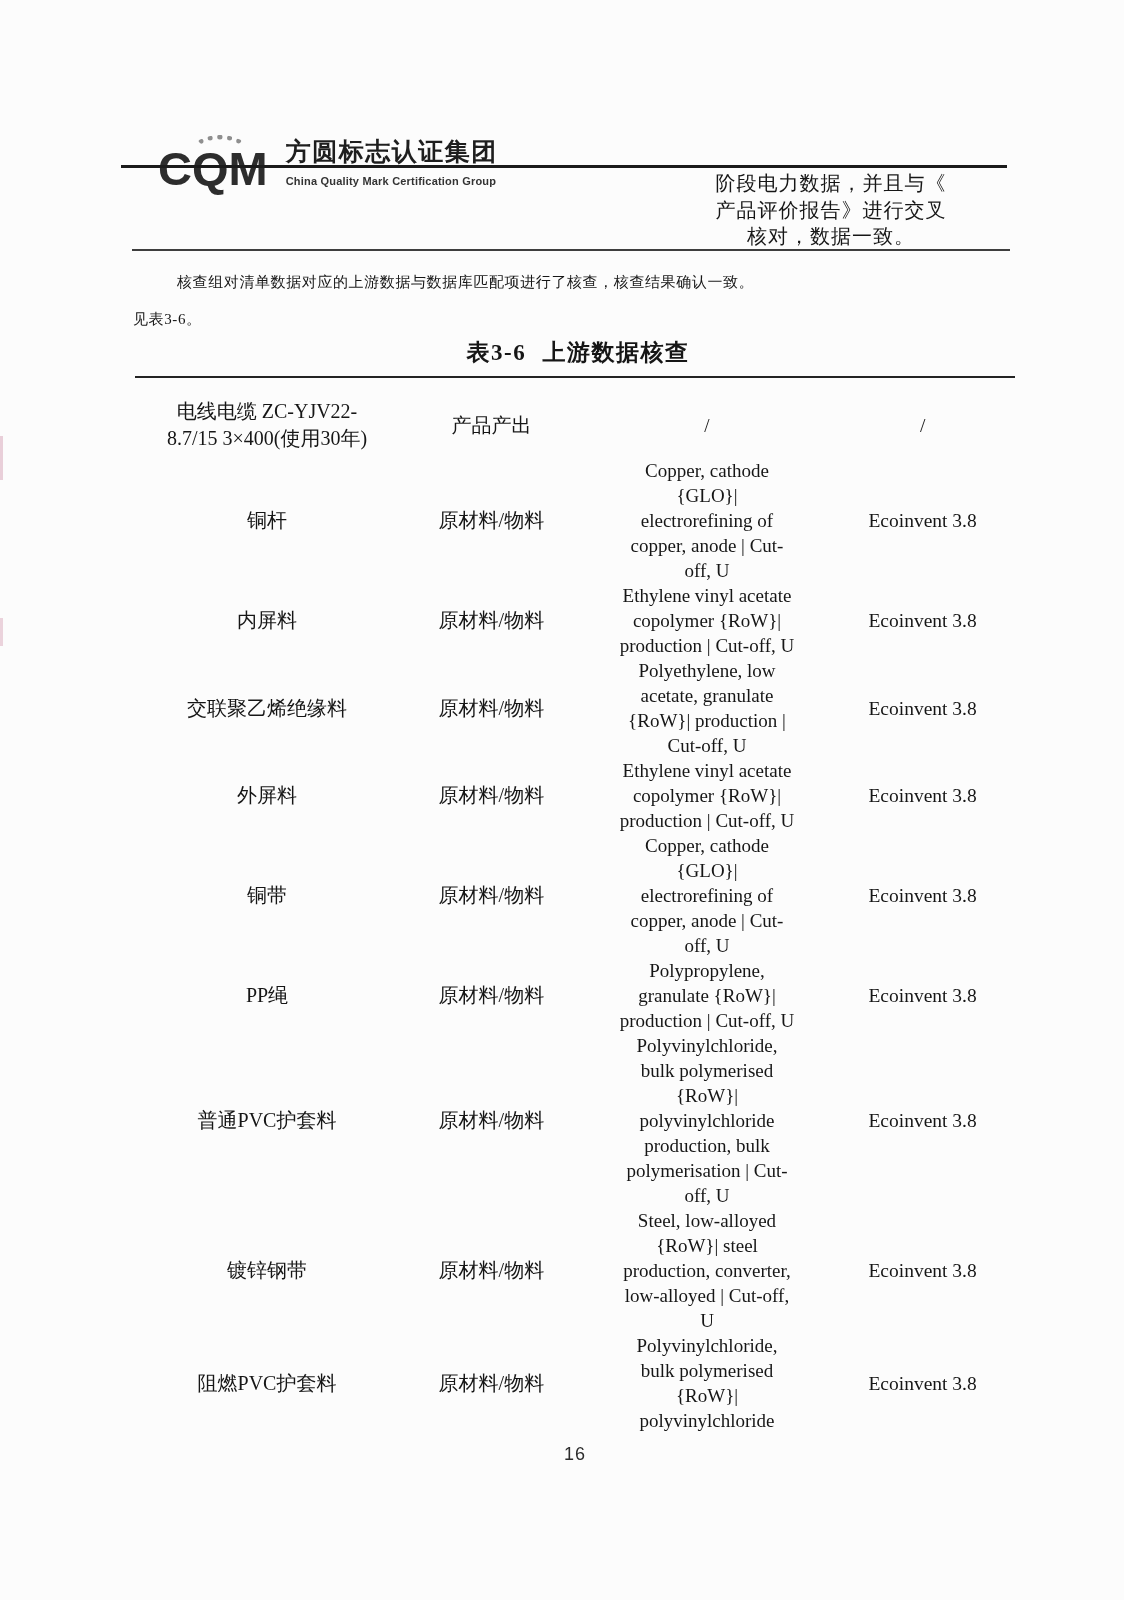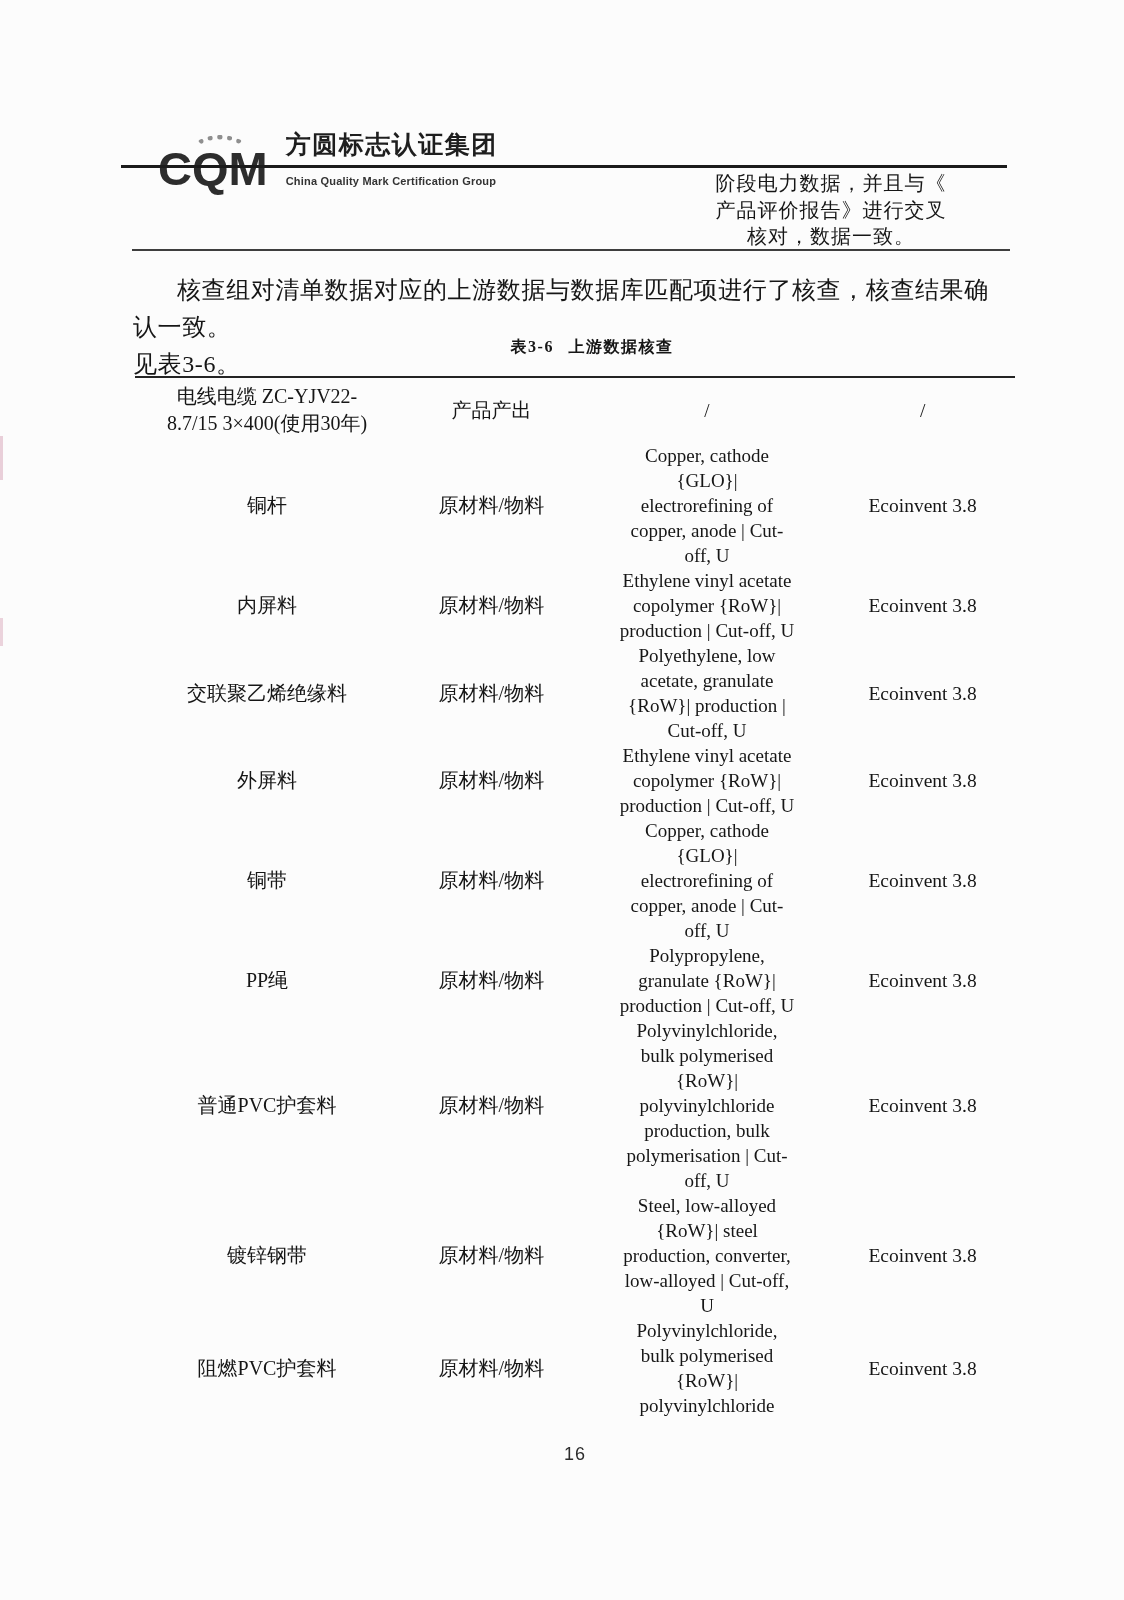--- a/index.html
+++ b/index.html
@@ -23,53 +23,53 @@
     border:5px dotted #8f8f8f;border-color:#8f8f8f transparent transparent transparent;
     border-radius:50%;
   }
   .logo-names{display:flex;flex-direction:column;padding-bottom:1px;}
   .logo-cn{
     font-family:"Liberation Sans","DejaVu Sans",sans-serif;
     font-weight:700;font-size:25px;line-height:29px;color:#1e1e1e;letter-spacing:1.5px;
   }
   .logo-en{
     font-family:"Liberation Sans","DejaVu Sans",sans-serif;
-    font-weight:700;font-size:11px;line-height:13px;color:#333;letter-spacing:.2px;margin-top:16px;
+    font-weight:700;font-size:11px;line-height:13px;color:#333;letter-spacing:.2px;margin-top:9px;
   }
 
   
   .rule1{left:121px;top:165px;width:886px;height:3px;background:#1b1b1b;}
   .rule2{left:132px;top:249px;width:878px;height:2px;background:#3e3e3e;}
 
   
   .cont-note{
     left:706px;top:170px;width:250px;text-align:center;
     font-size:20px;line-height:26.5px;letter-spacing:1px;white-space:pre-line;font-family:Liberation Serif, serif;
   }
 
   
   .para{
-    left:133px;top:272px;width:878px;
-    font-size:24px;line-height:37px;letter-spacing:.6px;
+    left:133px;top:264px;width:878px;
+    font-size:15px;line-height:37px;letter-spacing:.6px;
     text-indent:44px;white-space:pre-line;
   }
 
   
   .tbl-title{
-    left:152px;top:337px;width:880px;text-align:center;
-    font-weight:bold;font-size:16px;letter-spacing:1.5px;word-spacing:9px;
+    left:138px;top:337px;width:880px;text-align:center;
+    font-weight:bold;font-size:23px;letter-spacing:1.5px;word-spacing:9px;
   }
   .tbl{left:135px;top:376px;width:880px;border-top:2px solid #242424;}
   .thead{
     display:flex;align-items:center;padding:4px 0 5px;
     font-weight:bold;font-size:20.5px;letter-spacing:1px;
     border-bottom:3px solid #1e1e1e;
   }
   .trow{display:flex;align-items:center;}
-  .trow.first{padding:5px 0 6px;}
+  .trow.first{padding:20px 0 6px;}
   .c1{width:30%;text-align:center;font-size:20px;line-height:27px;white-space:pre-line;}
   .c2{width:21%;text-align:center;font-size:20px;line-height:25px;}
   .c3{width:28%;text-align:center;font-size:19px;line-height:25px;white-space:pre-line;}
   .c4{width:21%;text-align:center;font-size:19.5px;line-height:25px;}
 
   
   .page-num{
     left:135px;top:1444px;width:880px;text-align:center;
     font-family:"Liberation Sans","DejaVu Sans",sans-serif;
     font-size:18px;color:#2c2c2c;letter-spacing:1px;

